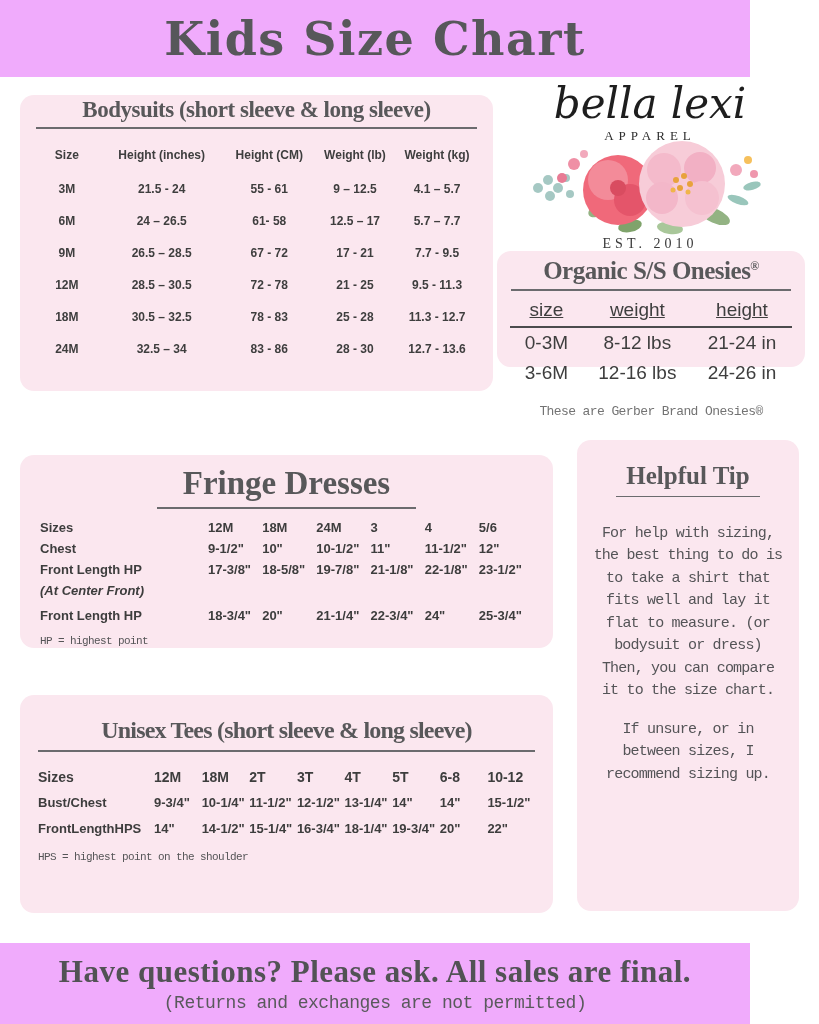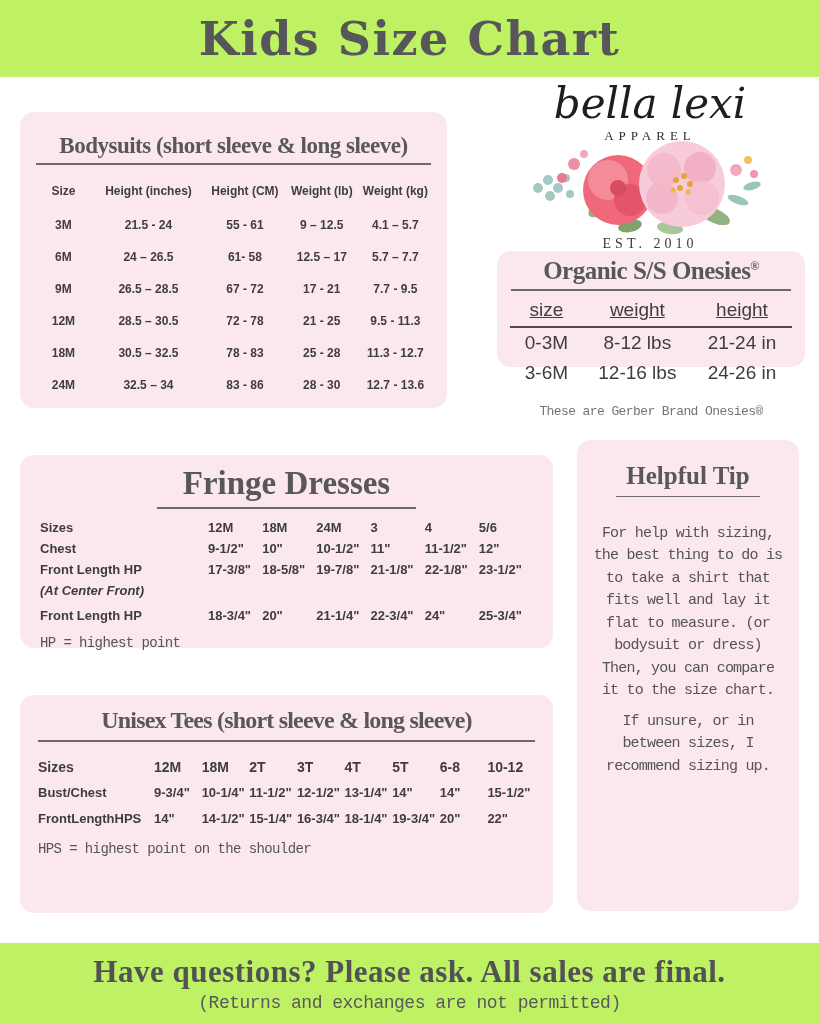--- a/index.html
+++ b/index.html
@@ -2,55 +2,55 @@
 <html><head>
 <meta charset="utf-8">
 <style>
   html,body{margin:0;padding:0;}
   body{
     width:819px;height:1024px;position:relative;overflow:hidden;
     background:#ffffff;font-family:"Liberation Sans",sans-serif;
   }
   
   .banner{
-    position:absolute;left:0;width:819px;background:#bef264;
+    position:absolute;left:0;width:750px;background:#f0abfc;
     display:flex;flex-direction:column;align-items:center;justify-content:center;
   }
   .banner.top{top:0;height:77px;}
   .banner.bottom{top:943px;height:81px;}
   .page-title{
     font-family:"DejaVu Serif",serif;font-weight:700;font-size:46px;
     color:#57575a;letter-spacing:1.5px;line-height:1;
   }
   .footer-line1{
     font-family:"Liberation Serif",serif;font-weight:700;font-size:31px;
     color:#525255;letter-spacing:.5px;line-height:1.15;
   }
   .footer-line2{
     font-family:"Liberation Mono",monospace;font-size:18px;letter-spacing:-.5px;
     color:#59595c;margin-top:4px;
   }
   
   .panel{position:absolute;background:#fbe7ef;border-radius:14px;box-sizing:border-box;}
-  .panel-bodysuits{left:20px;top:112px;width:427px;height:296px;padding:19px 14px;}
+  .panel-bodysuits{left:20px;top:95px;width:473px;height:296px;padding:0 14px;}
   .panel-onesies{left:497px;top:251px;width:308px;height:116px;padding:6px 12px;}
   .panel-fringe{left:20px;top:455px;width:533px;height:193px;padding:10px 20px;}
   .panel-tip{left:577px;top:440px;width:222px;height:471px;padding:18px 14px;}
   .panel-tees{left:20px;top:695px;width:533px;height:218px;padding:10px 18px;}
 
   .sec-title{
     font-family:"Liberation Serif",serif;font-weight:700;color:#58585a;
     text-align:center;white-space:nowrap;line-height:1.15;
   }
   .rule{border-bottom:2px solid #6b6b6e;}
   .bodysuits-title{font-size:23px;letter-spacing:-.5px;padding-bottom:4px;margin:2px 2px 0;}
   .onesies-title{font-size:25px;letter-spacing:-.5px;padding-bottom:3px;margin:0 2px;}
   .fringe-title-wrap,.tip-title-wrap{text-align:center;}
   .fringe-title{display:inline-block;font-size:33px;padding:0 26px 4px;}
-  .tees-title{font-size:24px;letter-spacing:-.8px;padding-bottom:5px;margin:2px 0 0;}
+  .tees-title{font-size:24px;letter-spacing:-.8px;padding-bottom:5px;margin:12px 0 0;}
   .tip-title{display:inline-block;font-size:25px;padding:4px 10px 5px;border-bottom:1.5px solid #6b6b6e;}
   sup.reg{font-size:12px;vertical-align:super;}
 
   
   .bs-table{display:grid;grid-template-columns:0.9fr 1.7fr 1.25fr 1.1fr 1.15fr;margin-top:8px;}
   .bs-cell{
     height:32px;display:flex;align-items:center;justify-content:center;
     font-size:12px;font-weight:700;color:#3e3e3e;
   }
   .bs-head{height:36px;}
@@ -63,32 +63,32 @@
   .on-note{
     text-align:center;font-family:"Liberation Mono",monospace;font-size:13px;
     letter-spacing:-.6px;color:#737373;margin-top:16px;
   }
   
   .fr-row{display:grid;grid-template-columns:168px repeat(6,1fr);align-items:center;}
   .fr-row span{font-size:13px;font-weight:700;color:#3d3d3d;line-height:21px;text-align:left;}
   .fr-row .lab{text-align:left;}
   .small-lab{font-size:10.5px;line-height:13px;font-style:italic;}
   .tw-note{
-    font-family:"Liberation Mono",monospace;font-size:14px;letter-spacing:-.6px;
+    font-family:"Liberation Mono",monospace;font-size:11px;letter-spacing:-.6px;
     color:#555557;margin-top:9px;
   }
   .te-row{display:grid;grid-template-columns:116px repeat(8,1fr);align-items:center;}
   .te-row span{font-size:13px;font-weight:700;color:#3d3d3d;line-height:26px;text-align:left;}
   .te-row .sz{font-size:14px;}
   
   .tip-body{
     font-family:"Liberation Mono",monospace;font-size:15px;letter-spacing:-.8px;
     color:#545457;text-align:center;line-height:1.5;margin:26px 0 0;
   }
-  .tip-body + .tip-body{margin-top:8px;}
+  .tip-body + .tip-body{margin-top:16px;}
   
   .logo{position:absolute;left:510px;top:78px;width:280px;height:176px;}
 </style>
 </head>
 <body>
 
 <div class="banner top">
   <div class="page-title">Kids Size Chart</div>
 </div>
 

